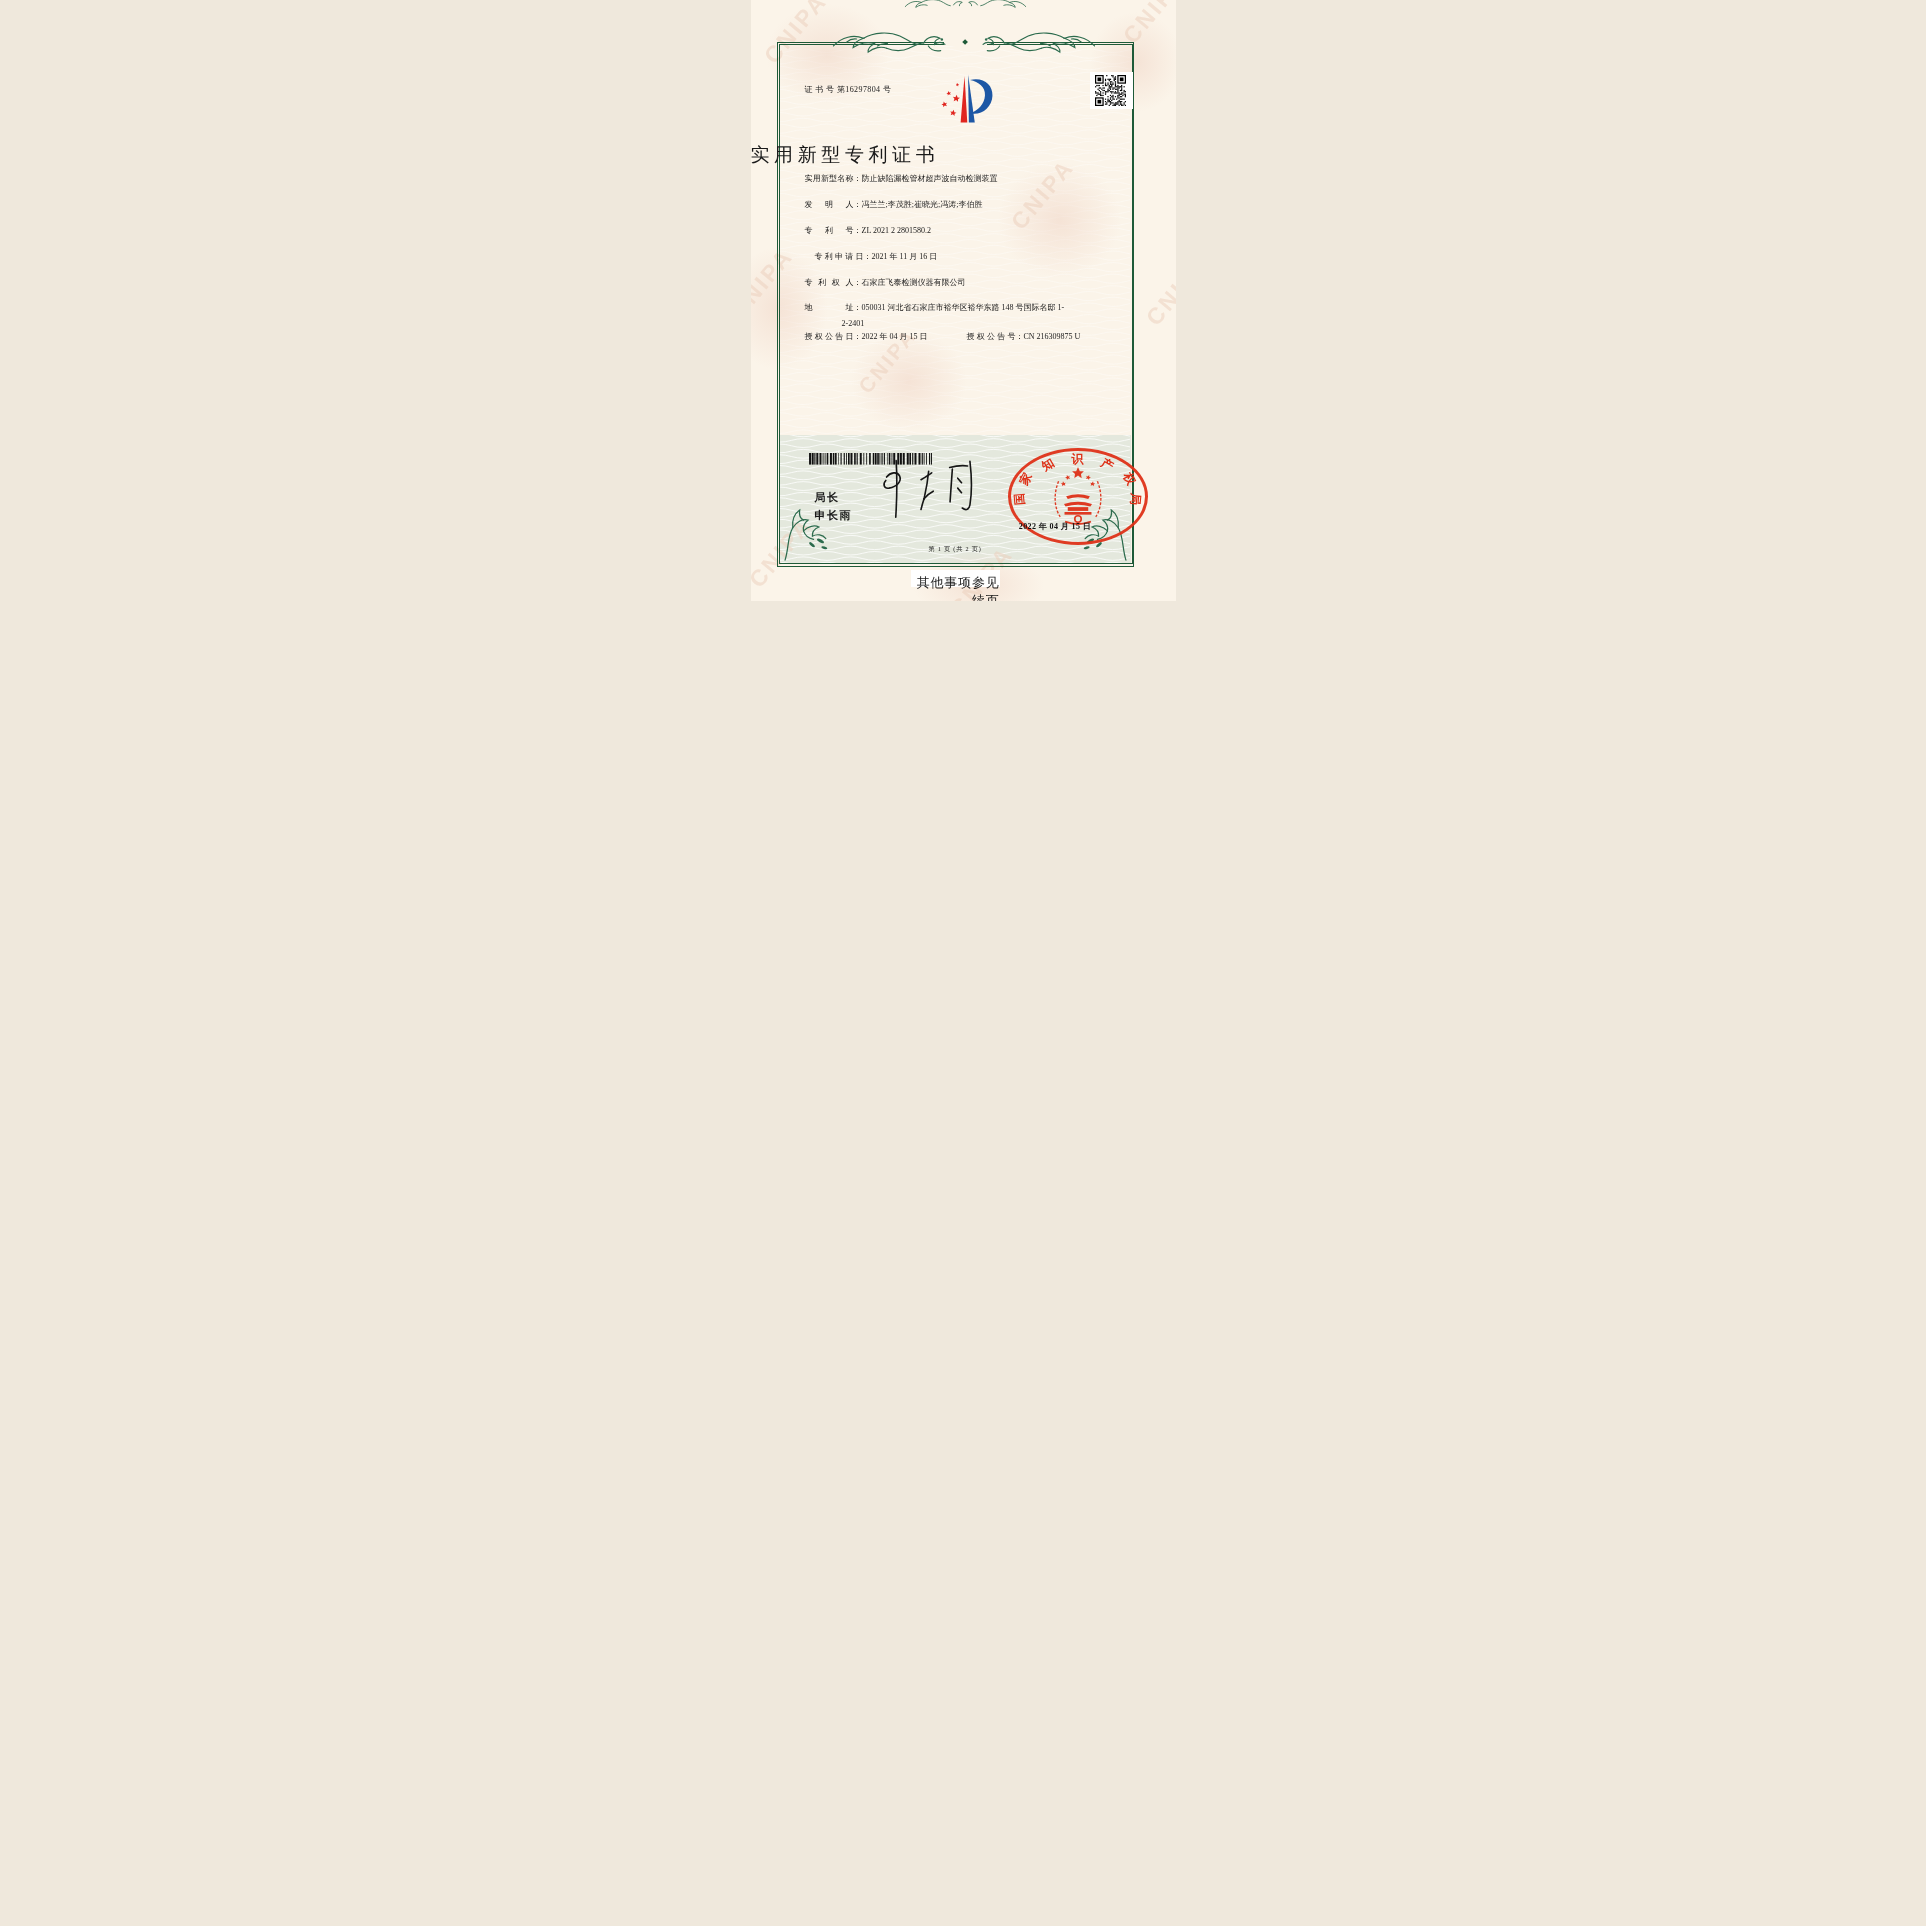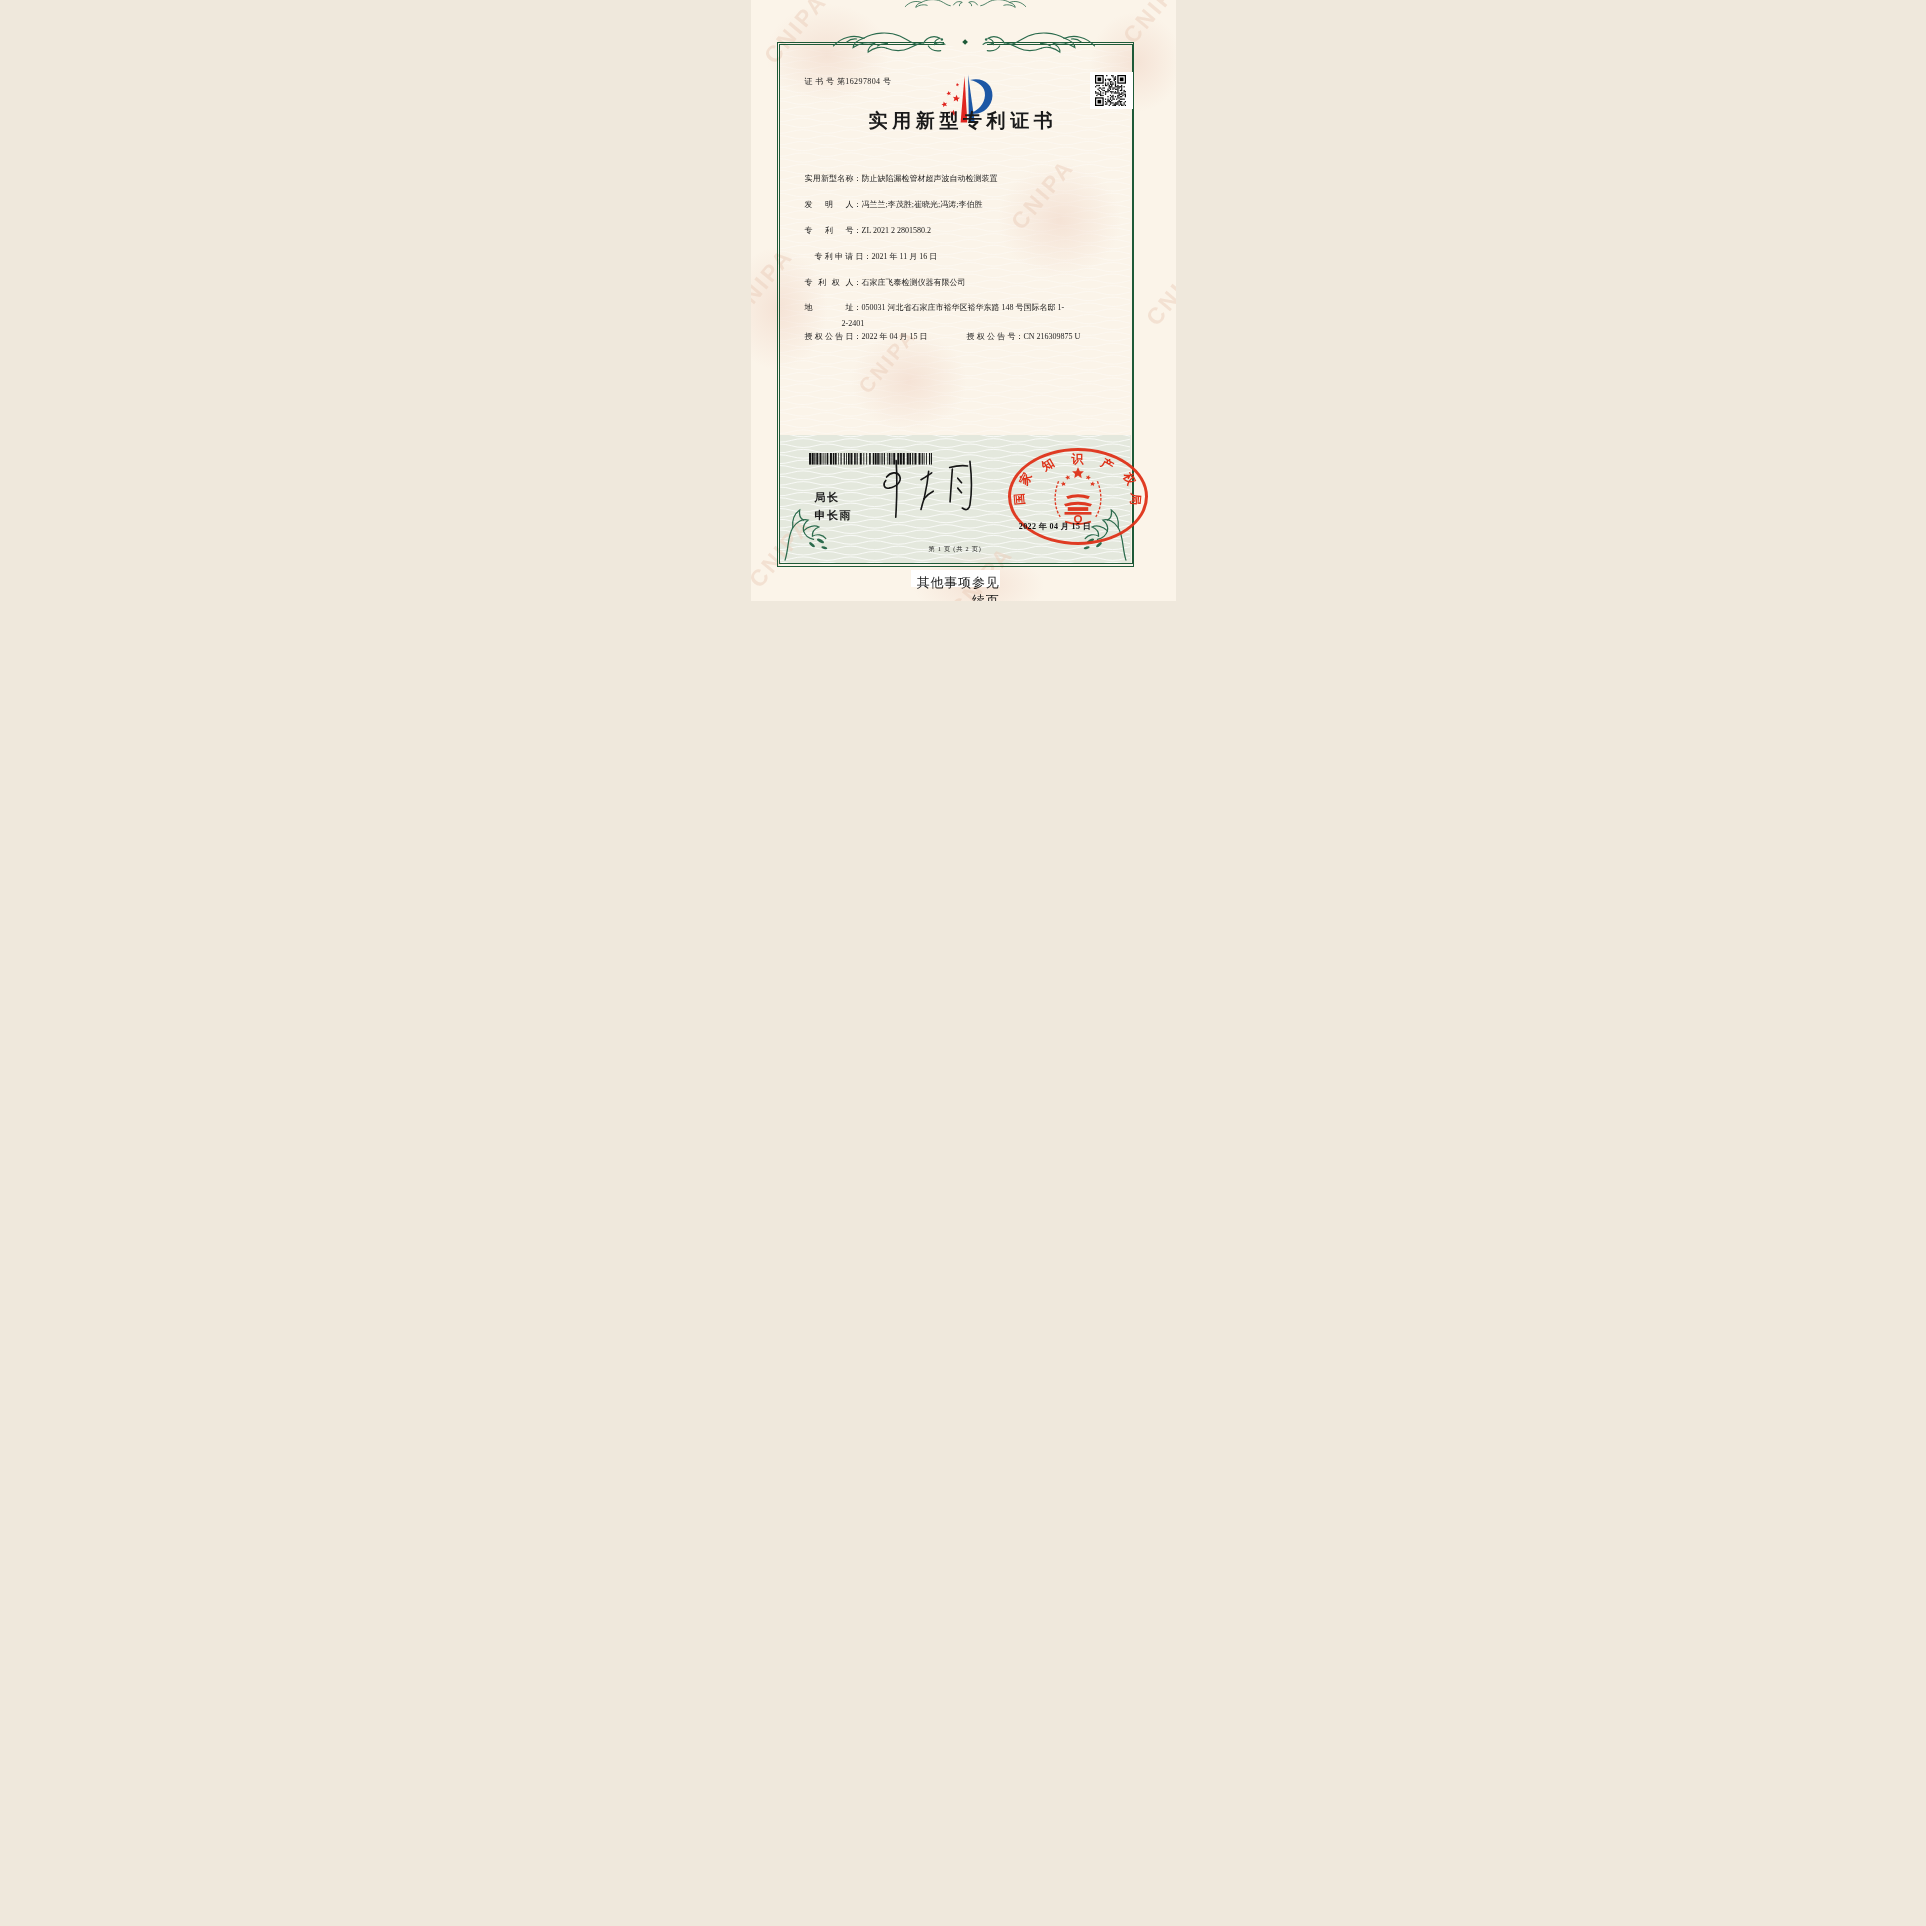--- a/index.html
+++ b/index.html
@@ -13,22 +13,22 @@
   
   .band{position:absolute;left:28.5px;top:435px;width:352px;height:129px;background:#e4e8dd;z-index:0;}
   .wavesvg{position:absolute;z-index:0;}
   
   .frame-outer{position:absolute;left:26px;top:42px;width:357px;height:525px;border:1.3px solid #1e5a38;box-sizing:border-box;z-index:3;}
   .frame-inner{position:absolute;left:28px;top:44px;width:354px;height:520px;border:0.6px solid #1e5a38;box-sizing:border-box;z-index:3;}
   .gap-eraser{position:absolute;left:193px;top:41px;width:43px;height:5.4px;background:#fbf4e9;z-index:4;}
   .diamond{position:absolute;left:212px;top:40px;width:4.2px;height:4.2px;background:#1e5a38;transform:rotate(45deg);z-index:5;}
   .orn{position:absolute;z-index:5;}
   
-  .cert-no{position:absolute;left:54px;top:76px;font-size:8px;letter-spacing:0.4px;z-index:6;}
-  .title{position:absolute;left:0;top:108px;width:425px;text-align:center;font-size:19px;font-weight:bold;letter-spacing:4.6px;z-index:6;}
+  .cert-no{position:absolute;left:54px;top:84px;font-size:8px;letter-spacing:0.4px;z-index:6;}
+  .title{position:absolute;left:0;top:142px;width:425px;font-size:19px;font-weight:normal;letter-spacing:4.6px;z-index:6;}
   .qr-white{position:absolute;left:339px;top:72px;width:43px;height:37px;background:#fff;z-index:5;}
   .row{position:absolute;font-size:8px;white-space:nowrap;z-index:6;}
   .flabel{display:inline-block;width:49px;text-align:justify;text-align-last:justify;text-justify:inter-ideograph;vertical-align:top;}
   .bodytext{position:absolute;left:54px;top:347px;width:317px;font-size:7.7px;line-height:11.2px;text-align:justify;z-index:6;}
   .bodytext p{margin:0;text-indent:2em;}
   .bodytext p + p{margin-top:5.4px;}
   .director{position:absolute;left:64px;font-size:11px;font-weight:bold;letter-spacing:1.5px;z-index:7;}
   .seal-ring{position:absolute;left:257px;top:448px;width:140px;height:97px;border:3.1px solid #de3118;
              border-radius:50%;box-sizing:border-box;opacity:.95;z-index:10;}
   .sc{position:absolute;font-size:12px;font-weight:bold;color:#de3118;z-index:11;}

